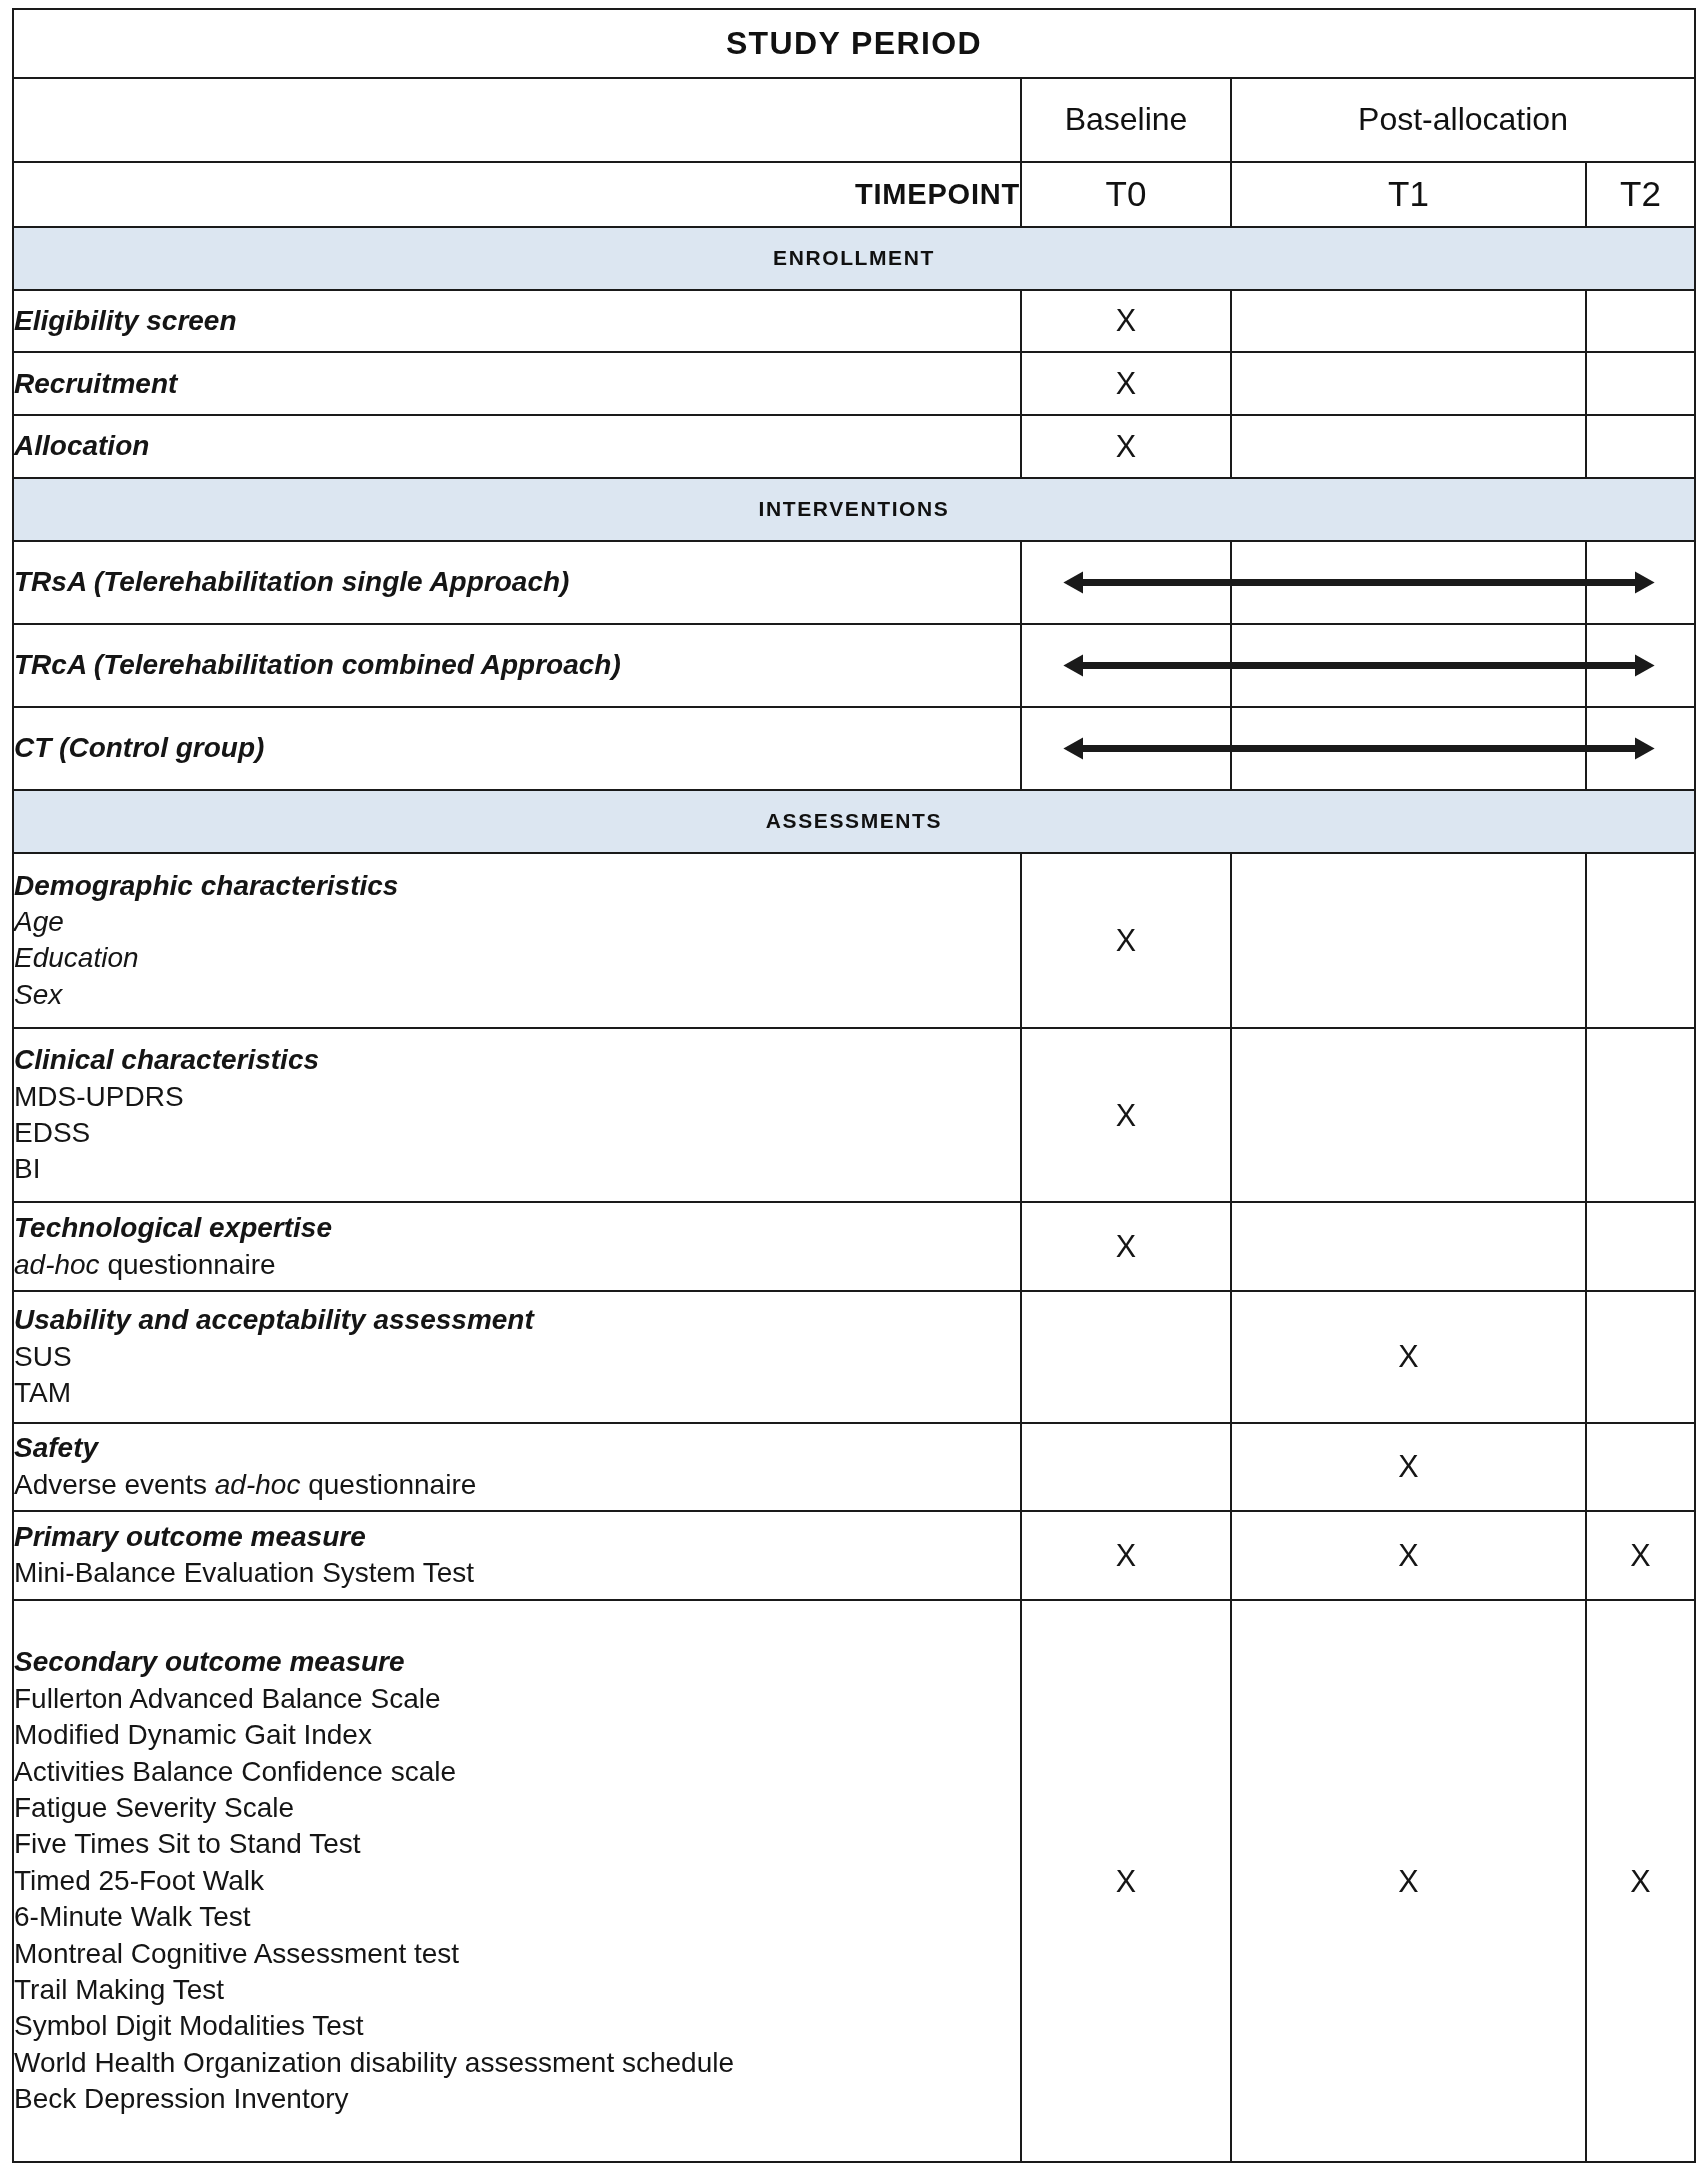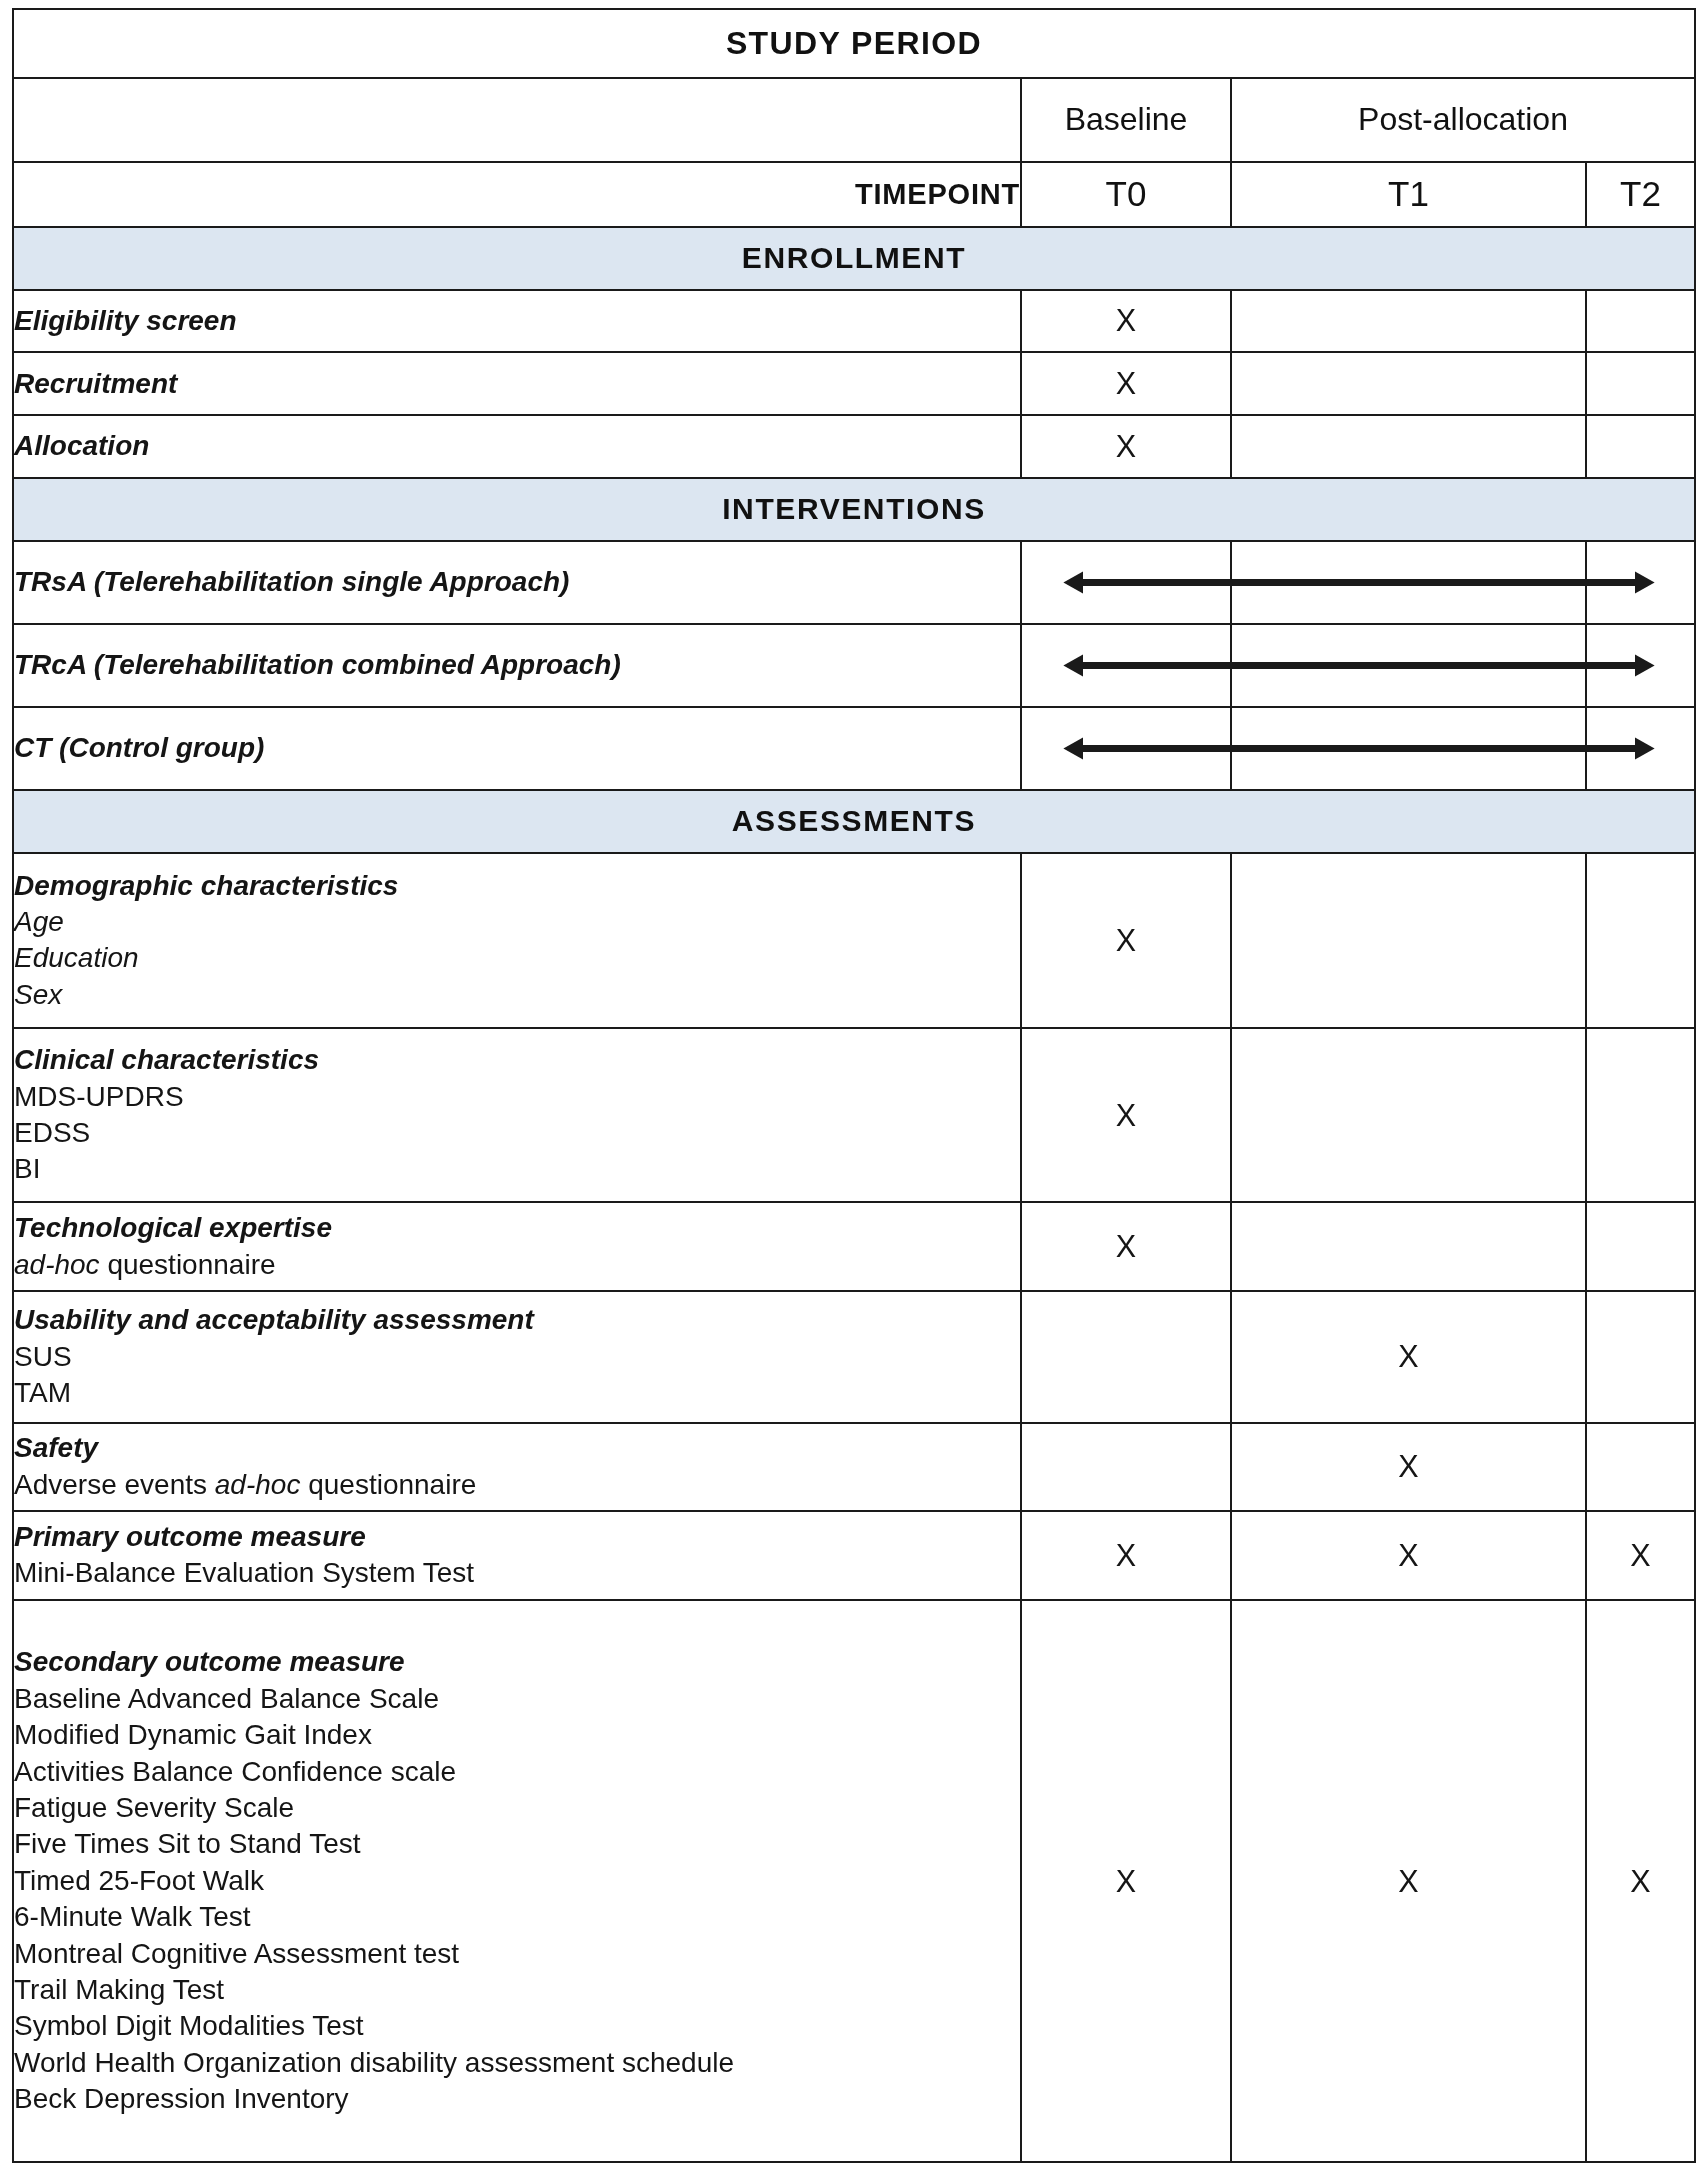--- a/index.html
+++ b/index.html
@@ -79,21 +79,21 @@
     font-size: 35px;
     color: #111111;
     font-weight: normal;
   }
 
   
   .section-banner {
     background: #dce6f1 !important;
     text-align: center;
     font-weight: bold;
-    font-size: 30px;
+    font-size: 21px;
     letter-spacing: 1.6px;
     color: #111111;
     height: 61px;
   }
 
   
   .row-label {
     padding: 8.7px 0 8.7px 12px;
     font-size: 28px;
     line-height: 1.30;
@@ -317,21 +317,21 @@
           <span class="sub roman">Mini-Balance Evaluation System Test</span>
         </td>
         <td class="mark">X</td>
         <td class="mark">X</td>
         <td class="mark">X</td>
       </tr>
 
       <tr>
         <td class="row-label">
           <span class="title">Secondary outcome measure</span>
-          <span class="sub roman">Baseline Advanced Balance Scale</span>
+          <span class="sub roman">Fullerton Advanced Balance Scale</span>
           <span class="sub roman">Modified Dynamic Gait Index</span>
           <span class="sub roman">Activities Balance Confidence scale</span>
           <span class="sub roman">Fatigue Severity Scale</span>
           <span class="sub roman">Five Times Sit to Stand Test</span>
           <span class="sub roman">Timed 25-Foot Walk</span>
           <span class="sub roman">6-Minute Walk Test</span>
           <span class="sub roman">Montreal Cognitive Assessment test</span>
           <span class="sub roman">Trail Making Test</span>
           <span class="sub roman">Symbol Digit Modalities Test</span>
           <span class="sub roman">World Health Organization disability assessment schedule</span>

